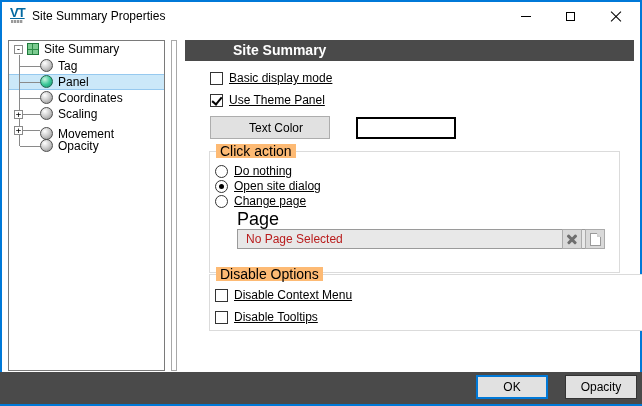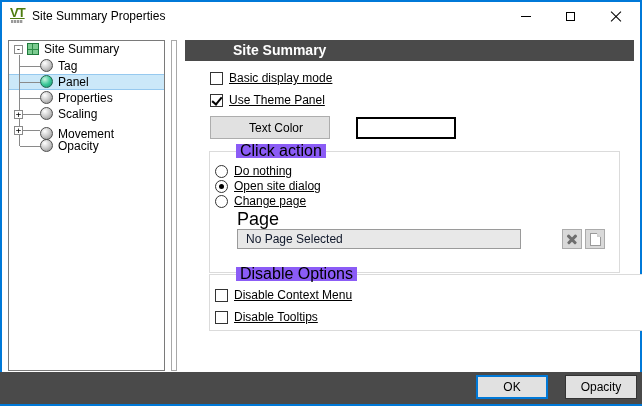--- a/index.html
+++ b/index.html
@@ -15,21 +15,21 @@
   html,body{background:#c8c8c8;}
   body{font-family:"Liberation Sans",sans-serif;}
   .window{
     position:relative;width:642px;height:406px;background:#fff;
     box-shadow:inset 0 0 0 2px var(--accent);
     overflow:hidden;font-size:12px;color:#000;
   }
   
   .titlebar{position:absolute;left:2px;top:2px;right:2px;height:29px;background:#fff;}
   .applogo{position:absolute;left:8px;top:4px;width:20px;height:20px;}
-  .vt{color:#4d7c0f;font-weight:bold;font-size:13px;letter-spacing:-1px;text-decoration:underline;line-height:14px;display:block;}
+  .vt{color:#0369a1;font-weight:bold;font-size:13px;letter-spacing:-1px;text-decoration:underline;line-height:14px;display:block;}
   .vt-base{position:absolute;left:1px;top:14px;width:12px;height:3px;
     background:repeating-linear-gradient(90deg,#9a9a9a 0 2px,#dcdcdc 2px 3px);}
   .wtitle{position:absolute;left:30px;top:0;height:29px;line-height:29px;font-size:12px;color:#000;white-space:nowrap;}
   .caption{position:absolute;right:2px;top:0;height:29px;display:flex;}
   .cap-btn{width:45px;height:29px;display:flex;align-items:center;justify-content:center;cursor:default;}
   .glyph-min{width:10px;height:1px;background:#000;}
   .glyph-max{width:9px;height:9px;border:1px solid #000;}
   .glyph-close{position:relative;width:12px;height:12px;}
   .glyph-close::before,.glyph-close::after{content:"";position:absolute;left:-1px;top:5px;width:14px;height:1px;background:#000;}
   .glyph-close::before{transform:rotate(45deg);}
@@ -60,24 +60,24 @@
   .checkbox{width:13px;height:13px;border:1px solid #333;background:#fff;position:relative;flex:none;}
   .checkbox.checked::after{content:"";position:absolute;left:3px;top:0px;width:4px;height:8px;
     border-right:2px solid #000;border-bottom:2px solid #000;transform:rotate(40deg);}
   .radio{width:13px;height:13px;border:1px solid #333;border-radius:50%;background:#fff;position:relative;flex:none;}
   .radio.selected::after{content:"";position:absolute;left:3px;top:3px;width:5px;height:5px;border-radius:50%;background:#000;}
   .ctl-label{margin-left:6px;font-size:12px;white-space:nowrap;}
   .push-btn{position:absolute;background:var(--btn-face);border:1px solid var(--btn-border);
     font-size:12px;text-align:center;font-family:"Liberation Sans",sans-serif;cursor:default;padding-left:12px;}
   .color-swatch{position:absolute;left:356px;top:117px;width:100px;height:22px;background:#fff;border:2px solid #000;}
   .groupbox{position:absolute;border:1px solid #DBDBDB;background:#fff;}
-  .group-label{position:absolute;top:-8px;left:6px;background:#8b5cf6;padding:0 4px;font-size:16px;line-height:14px;white-space:nowrap;margin-left:20px;}
+  .group-label{position:absolute;top:-8px;left:6px;background:#fdba74;padding:0 4px;font-size:14px;line-height:14px;white-space:nowrap;}
   .page-label{position:absolute;left:27px;top:57px;font-size:18px;}
-  .page-field{position:absolute;left:27px;top:77px;width:284px;height:20px;background:var(--field-bg);
-    border:1px solid #9a9a9a;font-size:12px;line-height:18px;padding-left:8px;color:#0f172a;
+  .page-field{position:absolute;left:27px;top:77px;width:352px;height:20px;background:var(--field-bg);
+    border:1px solid #9a9a9a;font-size:12px;line-height:18px;padding-left:8px;color:#b91c1c;
     font-family:"Liberation Sans",sans-serif;overflow:hidden;white-space:nowrap;}
   .mini-btn{position:absolute;top:77px;width:20px;height:20px;background:#D9D9D9;border:1px solid #ABABAB;
     display:flex;align-items:center;justify-content:center;cursor:default;}
   .x-glyph{position:relative;width:10px;height:10px;}
   .x-glyph::before,.x-glyph::after{content:"";position:absolute;left:-1px;top:4px;width:12px;height:2.5px;background:#6e6e6e;border-radius:1px;}
   .x-glyph::before{transform:rotate(45deg);}
   .x-glyph::after{transform:rotate(-45deg);}
   .page-glyph{position:relative;width:11px;height:13px;background:#fff;border:1px solid #9a9a9a;}
   .page-glyph::after{content:"";position:absolute;right:-1px;top:-1px;width:0;height:0;
     border-left:4px solid #cfcfcf;border-top:4px solid #D9D9D9;}
@@ -132,21 +132,21 @@
     <div class="trow" style="top:17px">
       <span class="sphere"></span>
       <span class="tlabel">Tag</span>
     </div>
     <div class="trow" style="top:33px">
       <span class="sphere green"></span>
       <span class="tlabel">Panel</span>
     </div>
     <div class="trow" style="top:49px">
       <span class="sphere"></span>
-      <span class="tlabel">Properties</span>
+      <span class="tlabel">Coordinates</span>
     </div>
     <div class="trow" style="top:65px">
       <span class="sphere"></span>
       <span class="tlabel">Scaling</span>
     </div>
     <div class="trow" style="top:85px">
       <span class="sphere"></span>
       <span class="tlabel">Movement</span>
     </div>
     <div class="trow" style="top:97px">

